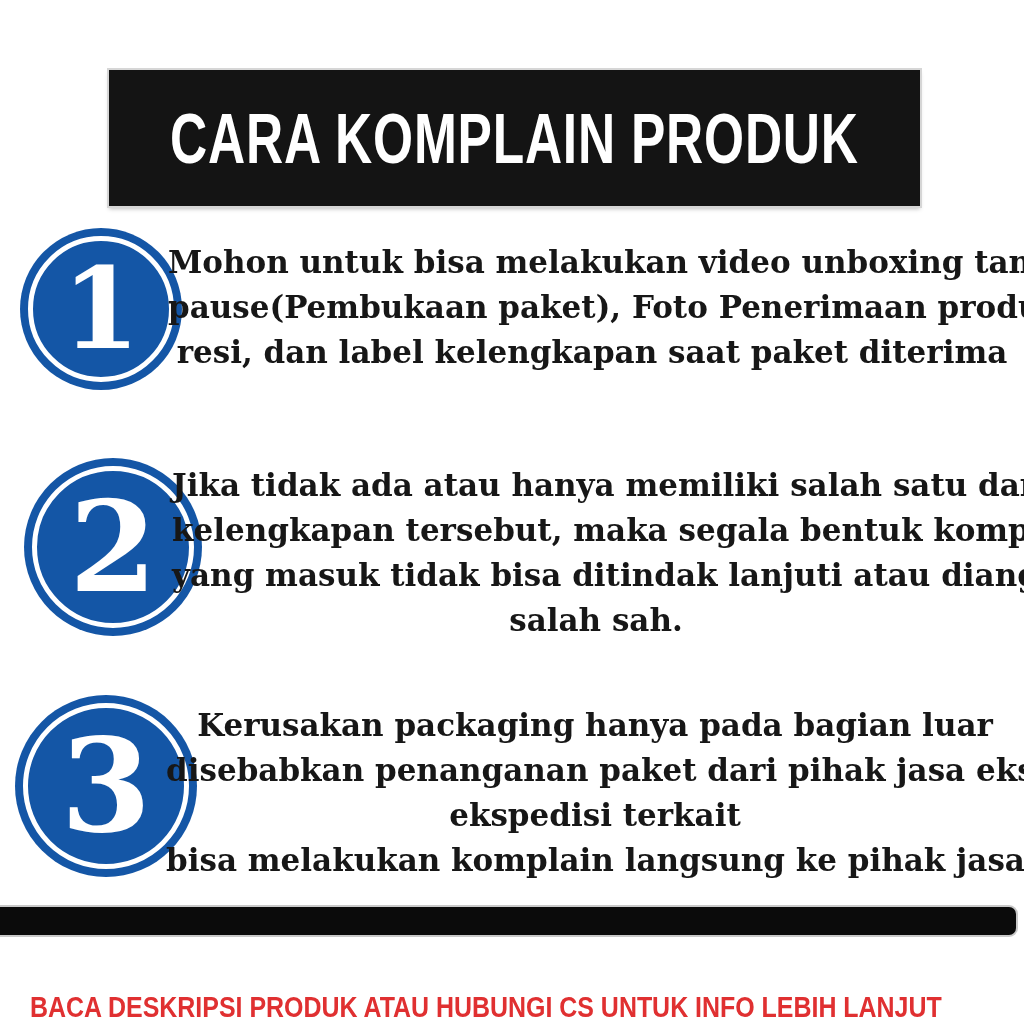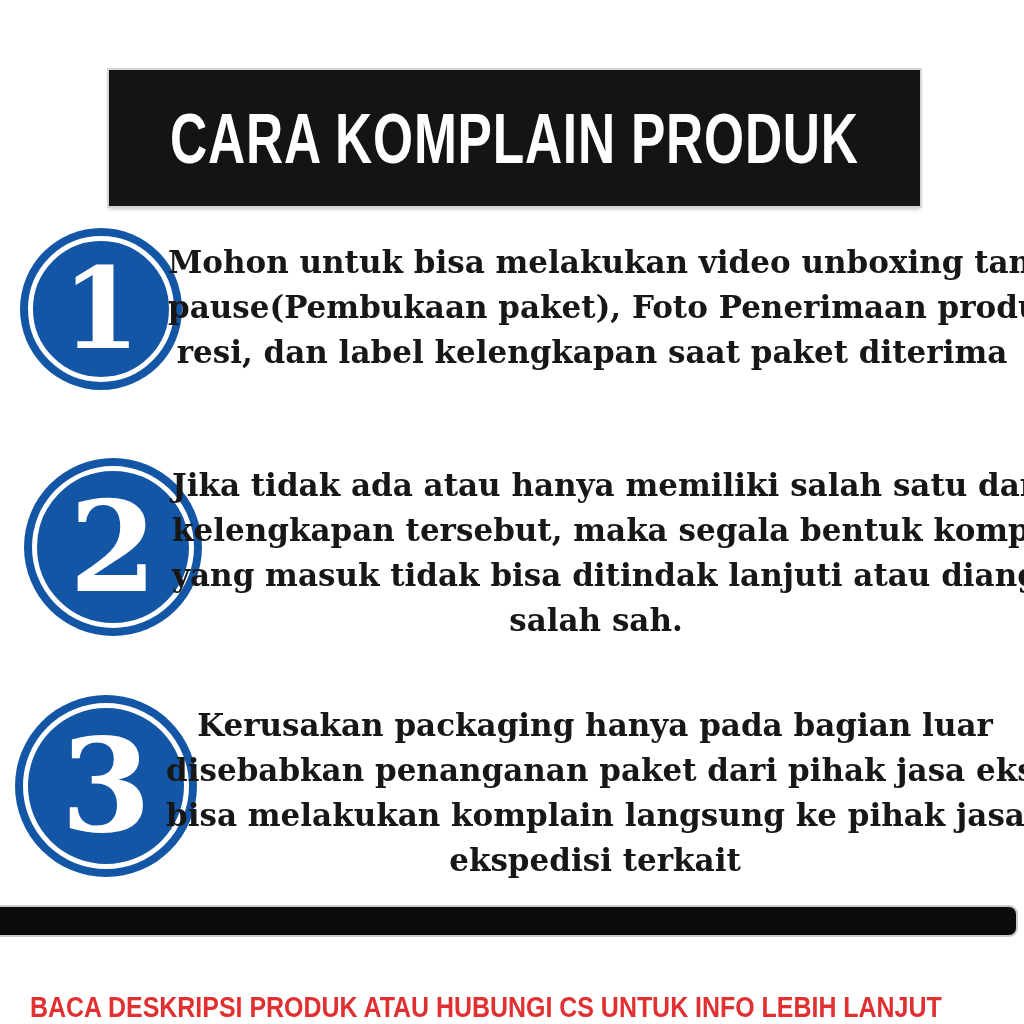--- a/index.html
+++ b/index.html
@@ -127,21 +127,21 @@
     <div class="step-line">yang masuk tidak bisa ditindak lanjuti atau dianggap</div>
     <div class="step-line">salah sah.</div>
   </div>
 
   <div class="step-circle circle-3">
     <span class="step-number">3</span>
   </div>
   <div class="step-text text-3">
     <div class="step-line">Kerusakan packaging hanya pada bagian luar</div>
     <div class="step-line">disebabkan penanganan paket dari pihak jasa ekspedisi,</div>
+    <div class="step-line">ekspedisi terkait</div>
     <div class="step-line">bisa melakukan komplain langsung ke pihak jasa</div>
-    <div class="step-line">ekspedisi terkait</div>
   </div>
 
   <div class="bottom-bar"></div>
 
   <span class="footer-note">BACA DESKRIPSI PRODUK ATAU HUBUNGI CS UNTUK INFO LEBIH LANJUT</span>
 
 </div>
 
 </body></html>

